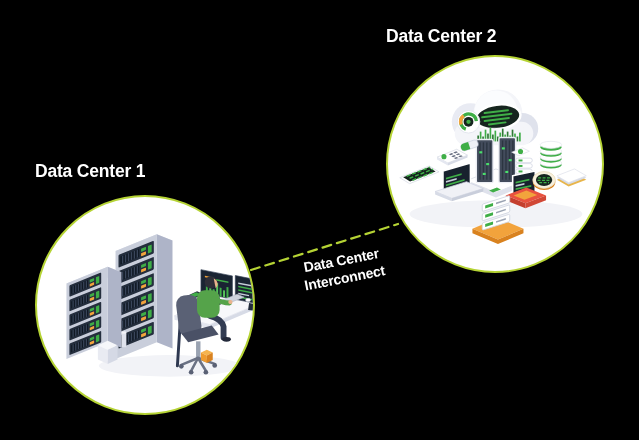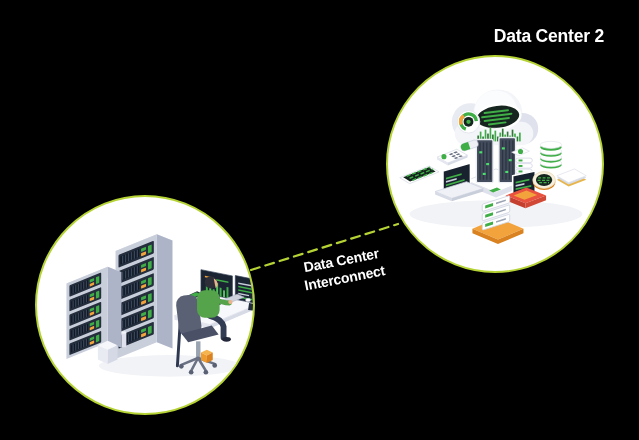--- a/index.html
+++ b/index.html
@@ -2,21 +2,21 @@
 <html style="--bg: #000000; --node-fill: #ffffff; --node-border: #b5d334; --link-dash: #b5d334; --label-text: #ffffff; --accent-green: #3fae47; --accent-orange: #f2a33c; --accent-red: #e8523f; --screen-dark: #16251f;"><head>
 <meta charset="utf-8">
 <style>
   html,body{margin:0;padding:0;background:var(--bg,#000);}
   .stage{
     position:relative;width:639px;height:440px;overflow:hidden;
     background:var(--bg,#000);
     font-family:"Liberation Sans","DejaVu Sans",sans-serif;
   }
   .node-label{
-    position:absolute;text-align:right;color:var(--label-text,#fff);
+    position:absolute;text-align:left;color:var(--label-text,#fff);
     font-size:17.5px;font-weight:bold;letter-spacing:-0.2px;white-space:nowrap;
   }
   .node-circle{
     position:absolute;border-radius:50%;
     background:var(--node-fill,#fff);
     border:2px solid var(--node-border,#b5d334);
     box-sizing:border-box;overflow:hidden;
   }
   .node-circle svg{display:block;width:100%;height:100%;}
   .link-layer{position:absolute;left:0;top:0;pointer-events:none;}
@@ -25,20 +25,21 @@
     transform:rotate(-11deg);transform-origin:center;
     color:var(--label-text,#fff);font-weight:bold;font-size:14px;
     line-height:1.3;text-align:center;letter-spacing:-0.2px;white-space:nowrap;
   }
 </style>
 </head>
 <body>
 
 <div class="stage">
 
+  <div class="node-label" style="left:35px;top:161px;width:220px;">Data Center 1</div>
 
   <div class="node-circle" style="left:35px;top:195px;width:220px;height:220px;">
     <svg viewBox="0 0 220 220" aria-hidden="true">
       <defs>
         <g id="srow">
           <rect width="36" height="13" rx="1" fill="#242e3d"></rect>
           <rect x="2" y="2.5" width="19" height="8" fill="#101924"></rect>
           <g fill="#39455a">
             <rect x="3.5" y="2.5" width="1.4" height="8"></rect>
               <rect x="6.5" y="2.5" width="1.4" height="8"></rect>

